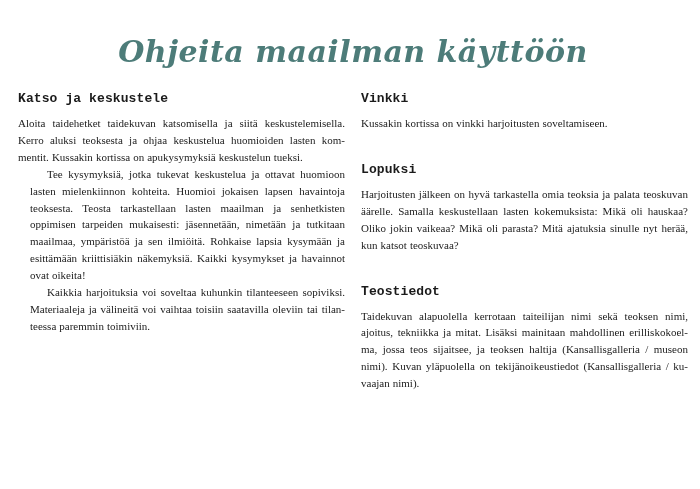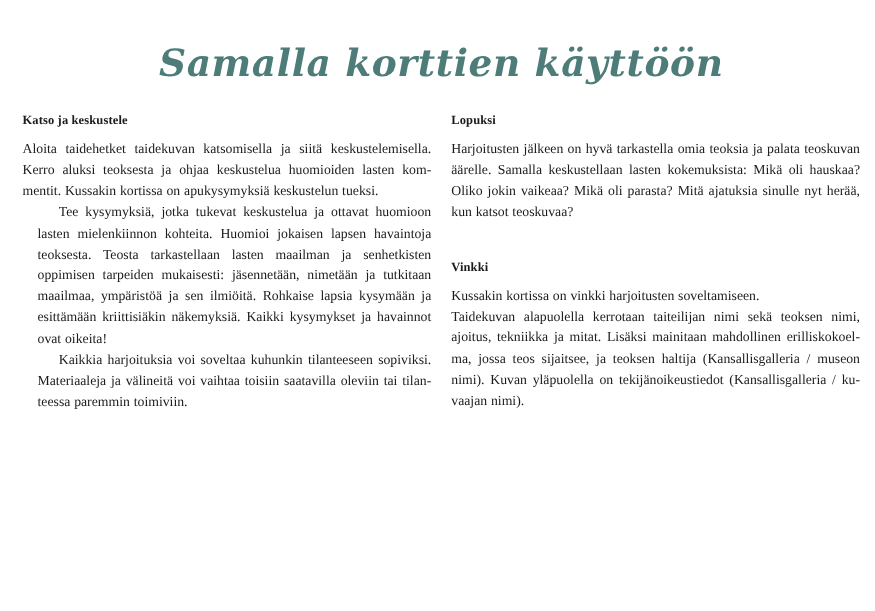--- a/index.html
+++ b/index.html
@@ -23,60 +23,61 @@
     font-size: 30px;
     letter-spacing: 0.5px;
   }
   .columns {
     display: flex;
     gap: 16px;
     margin-top: 22px;
   }
   .col { flex: 1; min-width: 0; }
   .heading {
-    font-family: Liberation Serif, serif;
-    font-size: 10px;
+    font-family: Liberation Mono, monospace;
+    font-size: 13px;
     font-weight: 700;
     margin: 30px 0 9px 0;
     letter-spacing: 0.1px;
   }
   .section:first-child .heading { margin-top: 0; }
   .para {
     margin: 0;
     font-size: 11px;
     line-height: 16.9px;
     text-align: justify;
     word-spacing: 0.3px;
     hyphens: manual;
   }
   .para.indent { text-indent: 17px; margin-left: 12px; }
 </style>
 </head>
 <body style="background: rgb(255, 255, 255);">
 
 <div class="page" style="color: rgb(27, 27, 27);">
-  <h1 class="title" style="color: rgb(77, 124, 121);">Samalla korttien käyttöön</h1>
+  <h1 class="title" style="color: rgb(77, 124, 121);">Ohjeita maailman käyttöön</h1>
   <div class="columns">
     <div class="col">
         <section class="section">
           <h2 class="heading">Katso ja keskustele</h2>
           <p class="para">Aloita taidehetket taidekuvan katsomisella ja siitä keskustelemisella. Kerro aluksi teoksesta ja ohjaa keskustelua huomioiden lasten kom­mentit. Kussakin kortissa on apukysymyksiä keskustelun tueksi.</p>
           <p class="para indent">Tee kysymyksiä, jotka tukevat keskustelua ja ottavat huomioon las­ten mielenkiinnon kohteita. Huomioi jokaisen lapsen havaintoja teok­sesta. Teosta tarkastellaan lasten maailman ja senhetkisten oppimisen tarpeiden mukaisesti: jäsennetään, nimetään ja tutkitaan maailmaa, ympäristöä ja sen ilmiöitä. Rohkaise lapsia kysymään ja esittämään kriittisiäkin näkemyksiä. Kaikki kysymykset ja havainnot ovat oikeita!</p>
         </section>
         <section class="section">
           <p class="para indent">Kaikkia harjoituksia voi soveltaa kuhunkin tilanteeseen sopiviksi. Materiaaleja ja välineitä voi vaihtaa toisiin saatavilla oleviin tai tilan­teessa paremmin toimiviin.</p>
         </section>
       </div>
     <div class="col">
         <section class="section">
+          <h2 class="heading">Vinkki</h2>
+          <p class="para">Kussakin kortissa on vinkki harjoitusten soveltamiseen.</p>
+        </section>
+        <section class="section">
           <h2 class="heading">Lopuksi</h2>
           <p class="para">Harjoitusten jälkeen on hyvä tarkastella omia teoksia ja palata teoskuvan äärelle. Samalla keskustellaan lasten kokemuksista: Mikä oli hauskaa? Oliko jokin vaikeaa? Mikä oli parasta? Mitä ajatuksia si­nulle nyt herää, kun katsot teoskuvaa?</p>
         </section>
         <section class="section">
-          <h2 class="heading">Vinkki</h2>
-          <p class="para">Kussakin kortissa on vinkki harjoitusten soveltamiseen.</p>
-        </section>
-        <section class="section">
+          <h2 class="heading">Teostiedot</h2>
           <p class="para">Taidekuvan alapuolella kerrotaan taiteilijan nimi sekä teoksen nimi, ajoitus, tekniikka ja mitat. Lisäksi mainitaan mahdollinen erilliskokoel­ma, jossa teos sijaitsee, ja teoksen haltija (Kansallisgalleria / museon nimi). Kuvan yläpuolella on tekijänoikeustiedot (Kansallisgalleria / ku­vaajan nimi).</p>
         </section>
       </div>
   </div>
 </div>
 
 </body></html>

